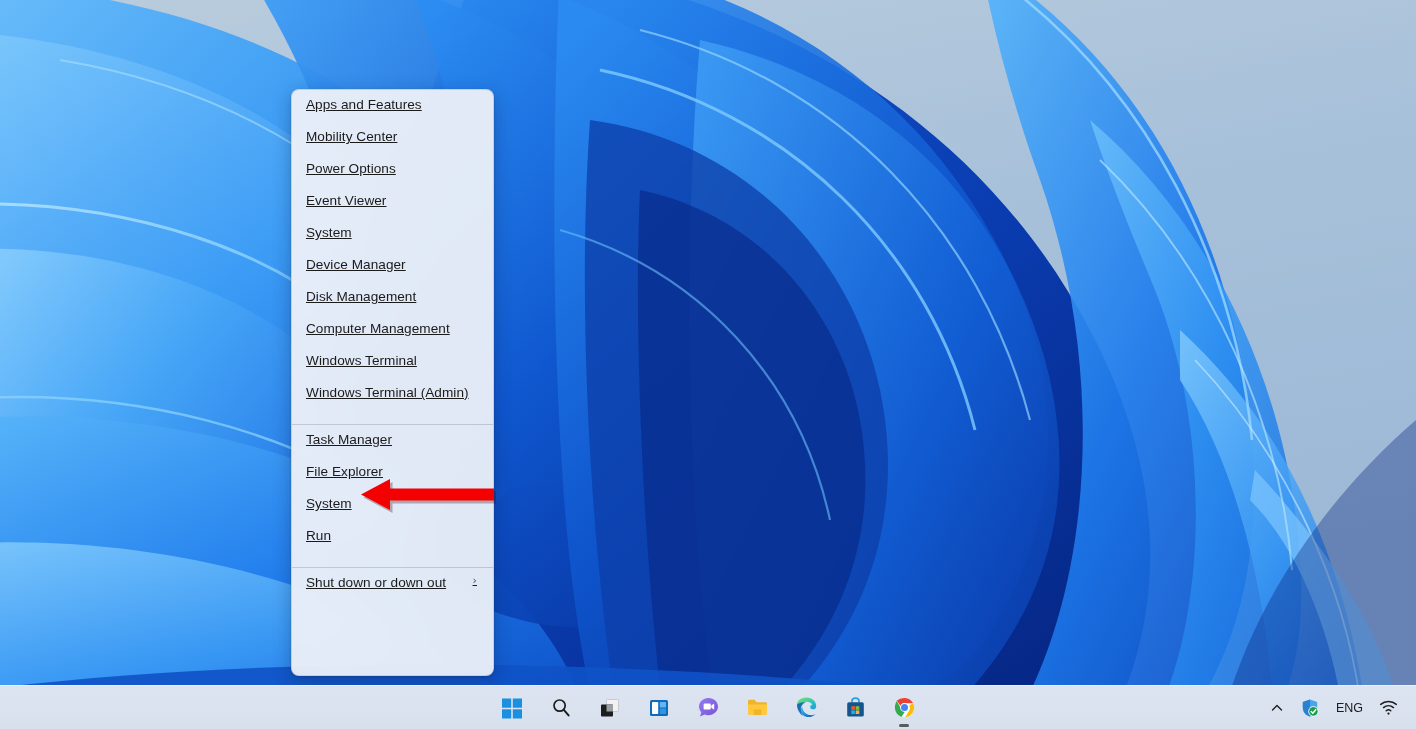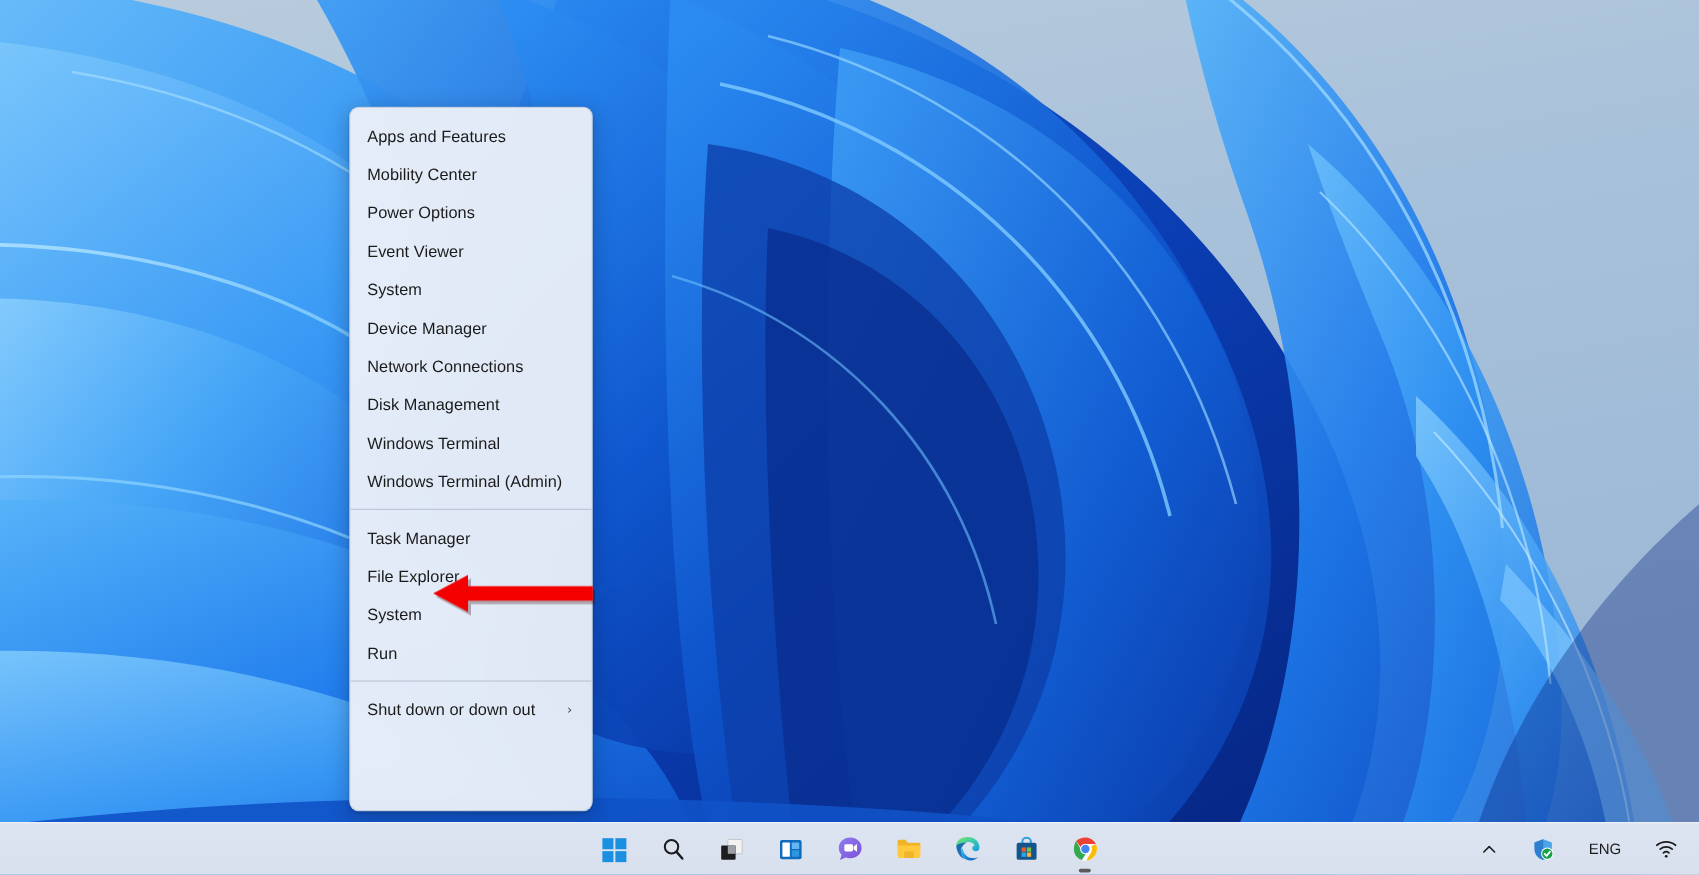--- a/index.html
+++ b/index.html
@@ -24,28 +24,29 @@
     border-radius:8px;
     box-shadow:0 5px 18px rgba(10,25,60,0.30), 0 1px 3px rgba(10,25,60,0.18);
     backdrop-filter:blur(22px);
     -webkit-backdrop-filter:blur(22px);
     padding-top:7px;
     overflow:hidden;
   }
   .menu-item {
     height:32px;
     display:flex;
-    align-items:center;
+    align-items:flex-start;
     padding-left:14px;
     padding-right:10px;
     font-size:13.6px;
     color:#1b1b1b;
     letter-spacing:0.05px;
     white-space:nowrap;
     cursor:default;
+    text-decoration:underline;
   }
   .menu-item .mi-label { flex:1 1 auto; }
   .menu-item .mi-chevron {
     flex:0 0 auto;
     font-size:11px;
     color:#4d4d4d;
     font-family:"DejaVu Sans", sans-serif;
     padding-right:6px;
     line-height:1;
   }
@@ -94,21 +95,21 @@
     transform:translateX(-50%);
     width:10px; height:3px;
     border-radius:2px;
     background:#5a5a5a;
   }
   #tray {
     position:absolute;
     right:10px;
     display:flex;
     align-items:center;
-    gap:12px;
+    gap:0px;
     height:44px;
   }
   .tray-btn {
     height:32px;
     display:flex; align-items:center; justify-content:center;
     padding:0 8px;
     border-radius:4px;
     font-size:12.5px;
     color:#1b1b1b;
     cursor:default;
@@ -221,24 +222,24 @@
     <div class="menu-item">
       <span class="mi-label">Event Viewer</span>
     </div>
     <div class="menu-item">
       <span class="mi-label">System</span>
     </div>
     <div class="menu-item">
       <span class="mi-label">Device Manager</span>
     </div>
     <div class="menu-item">
-      <span class="mi-label">Network Connections</span>
-    </div>
-    <div class="menu-item">
       <span class="mi-label">Disk Management</span>
+    </div>
+    <div class="menu-item">
+      <span class="mi-label">Computer Management</span>
     </div>
     <div class="menu-item">
       <span class="mi-label">Windows Terminal</span>
     </div>
     <div class="menu-item">
       <span class="mi-label">Windows Terminal (Admin)</span>
     </div>
   </div>
 
   <div class="menu-sep"></div>

